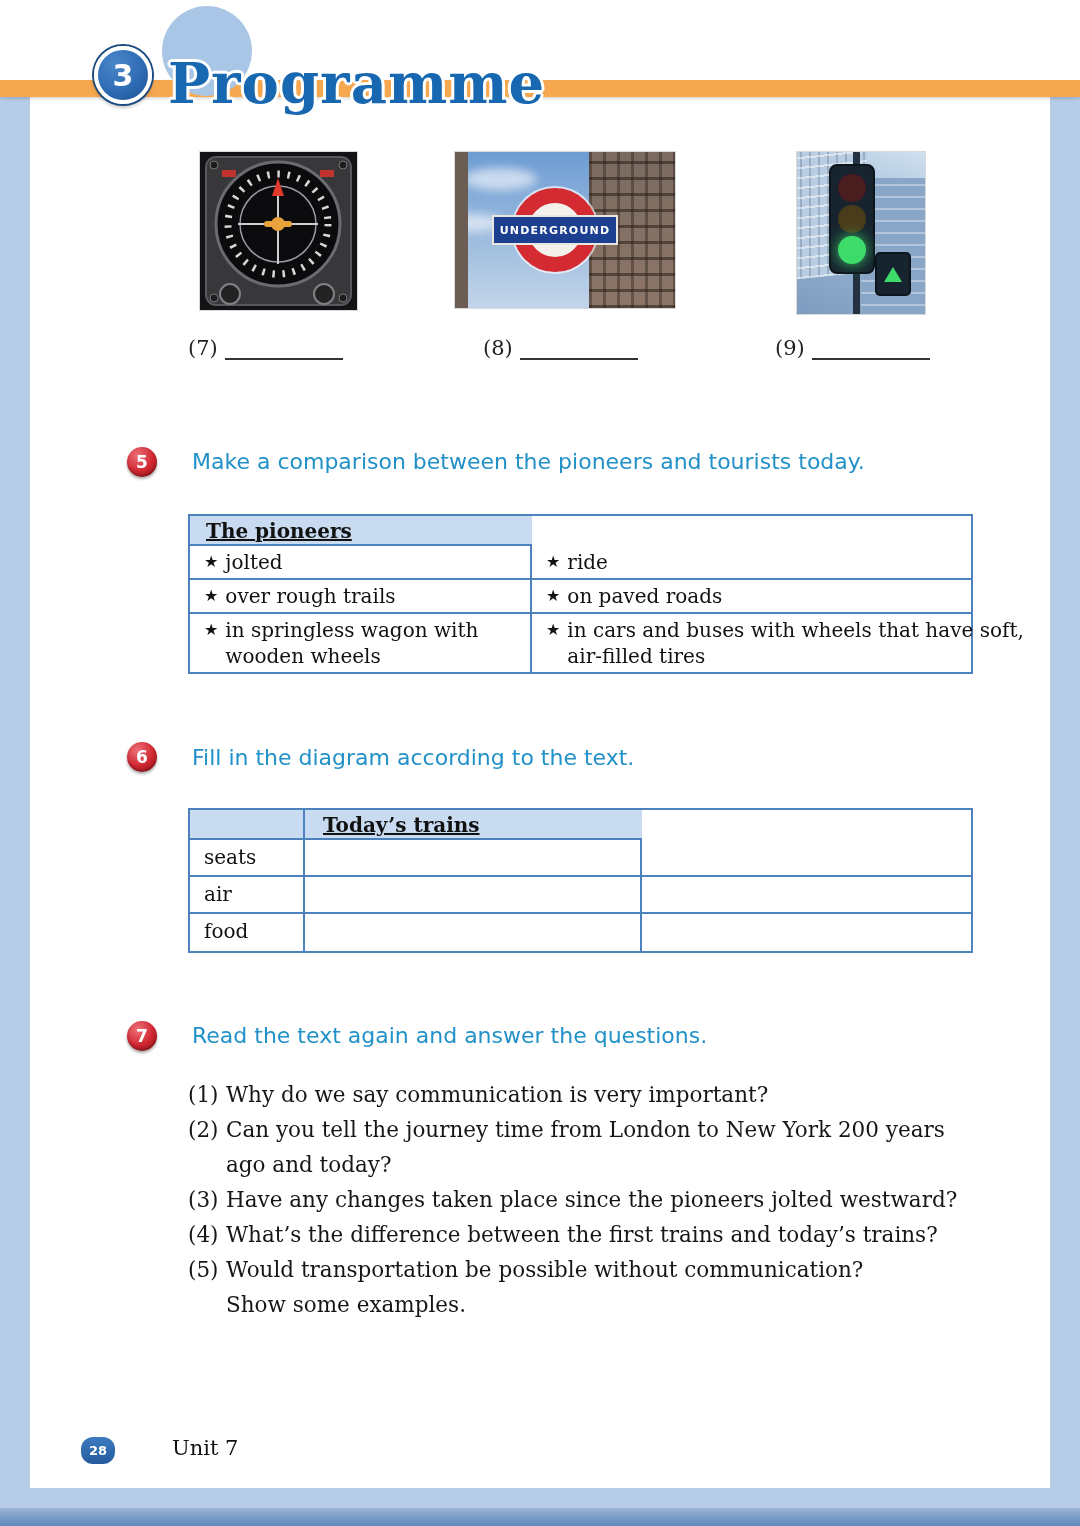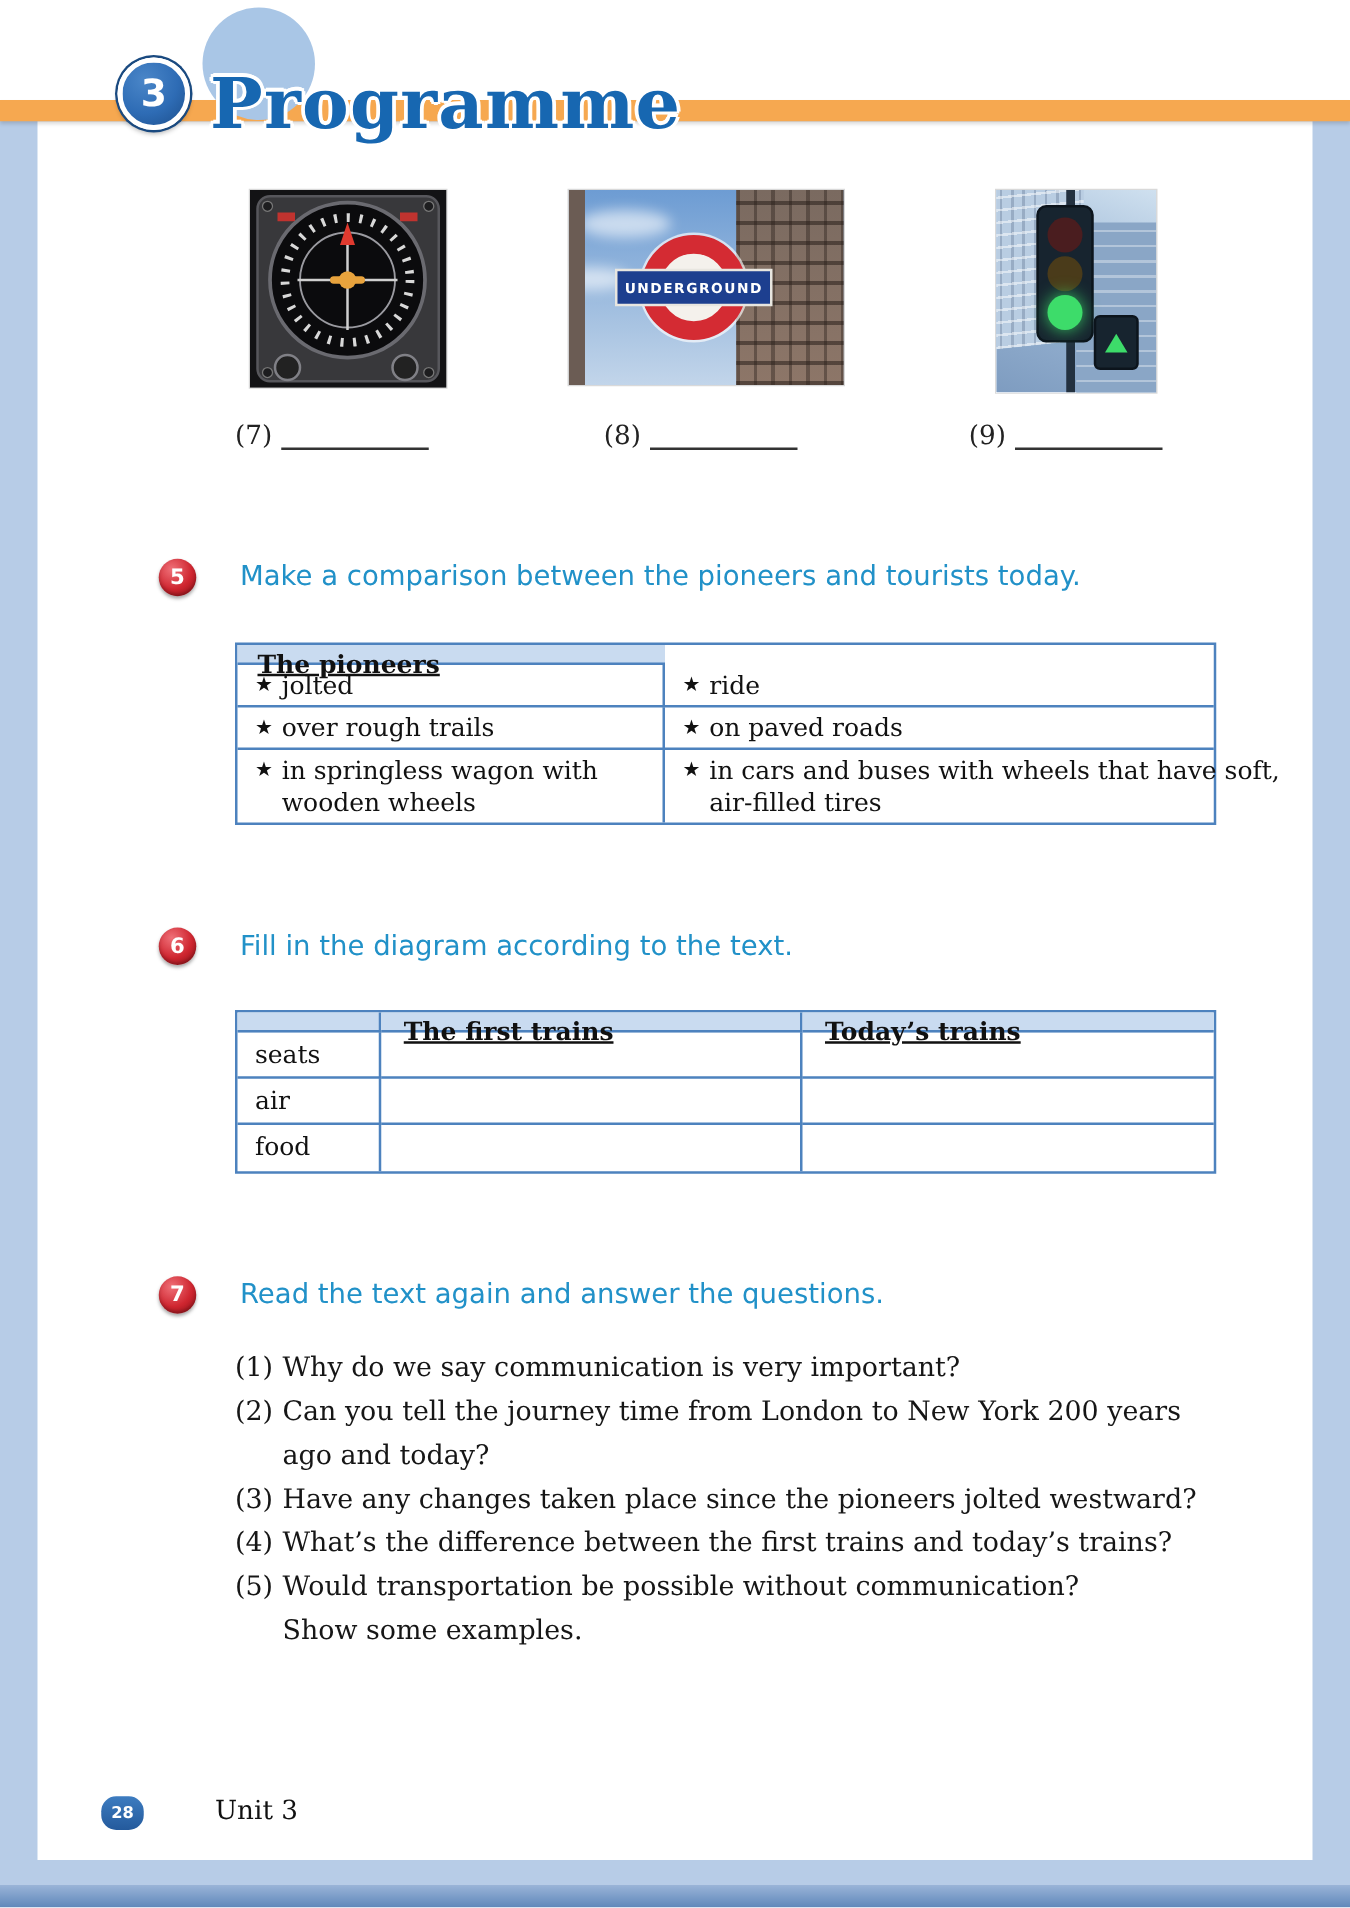--- a/index.html
+++ b/index.html
@@ -99,21 +99,21 @@
     background:#fff; font-size:20px; color:#111; }
   #table1{ top:514px; }
   #table2{ top:808px; }
   .t-row{ display:grid; }
   #table1 .t-row{ grid-template-columns:342px 1fr; }
   #table2 .t-row{ grid-template-columns:115px 337px 1fr; }
   .t-row > .cell{ border-right:2px solid var(--tableBorder,#4d82be); }
   .t-row > .cell:last-child{ border-right:none; }
   .t-row.bordered > .cell{ border-bottom:2px solid var(--tableBorder,#4d82be); }
   .head .cell{ background:var(--tableHeaderBg,#c9dbf0); font-weight:bold;
-    height:16px; line-height:30px; padding-left:16px; white-space:nowrap;text-decoration:underline; }
+    height:30px; line-height:30px; padding-left:16px; white-space:nowrap;text-decoration:underline; }
   #table2 .head .cell{ padding-left:18px; }
   .body-cell{ display:flex; gap:7px; align-items:flex-start; padding:3px 10px 3px 14px; min-height:33px; }
   .r3 .body-cell{ min-height:58px; }
   .star{ font-size:16px; line-height:26px; }
   .cell-lines > div{ line-height:26px; white-space:nowrap; }
   .label-cell{ padding:5px 0 0 14px; min-height:37px; }
   .empty-cell{ min-height:37px; }
 
   
   #questions{ position:absolute; left:188px; top:1077px; width:780px; font-size:21.5px; color:#161616; }
@@ -261,21 +261,20 @@
   </div>
 
   <div class="badge" id="badge6">
     <span>6</span>
   </div>
   <div class="instruction" id="ins6">Fill in the diagram according to the text.</div>
 
   <div class="ex-table" id="table2">
     <div class="t-row head bordered">
       <div class="cell"></div>
-      <div class="cell">The first trains</div>
       <div class="cell">Today’s trains</div>
     </div>
     <div class="t-row bordered">
       <div class="cell label-cell">seats</div>
       <div class="cell empty-cell"></div>
       <div class="cell empty-cell"></div>
     </div>
     <div class="t-row bordered">
       <div class="cell label-cell">air</div>
       <div class="cell empty-cell"></div>
@@ -324,16 +323,16 @@
       <div class="qlines">
         <div>Would transportation be possible without communication?</div>
         <div>Show some examples.</div>
       </div>
     </div>
   </div>
 
   <div id="page-badge">
     <span>28</span>
   </div>
-  <div id="unit-label">Unit 3</div>
+  <div id="unit-label">Unit 7</div>
 
   <div class="bottom-edge"></div>
 </div>
 
 </body></html>

